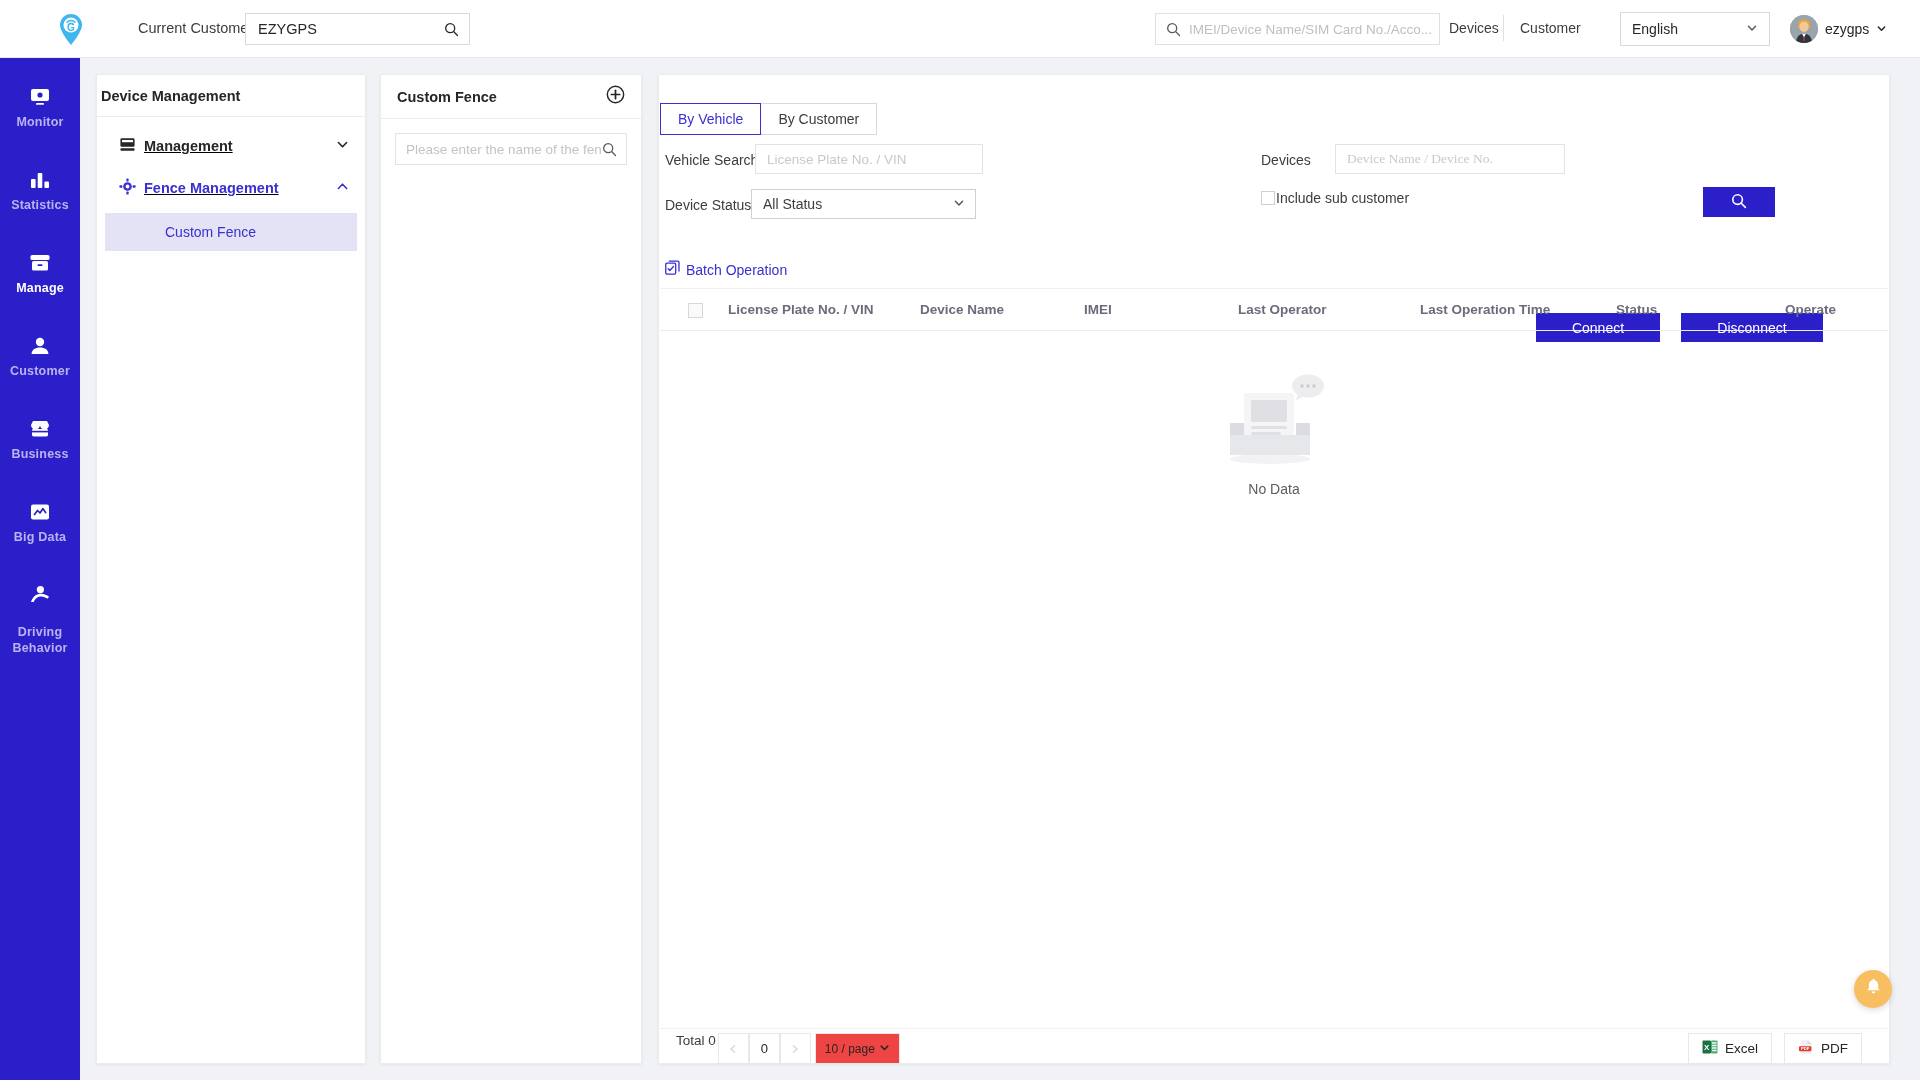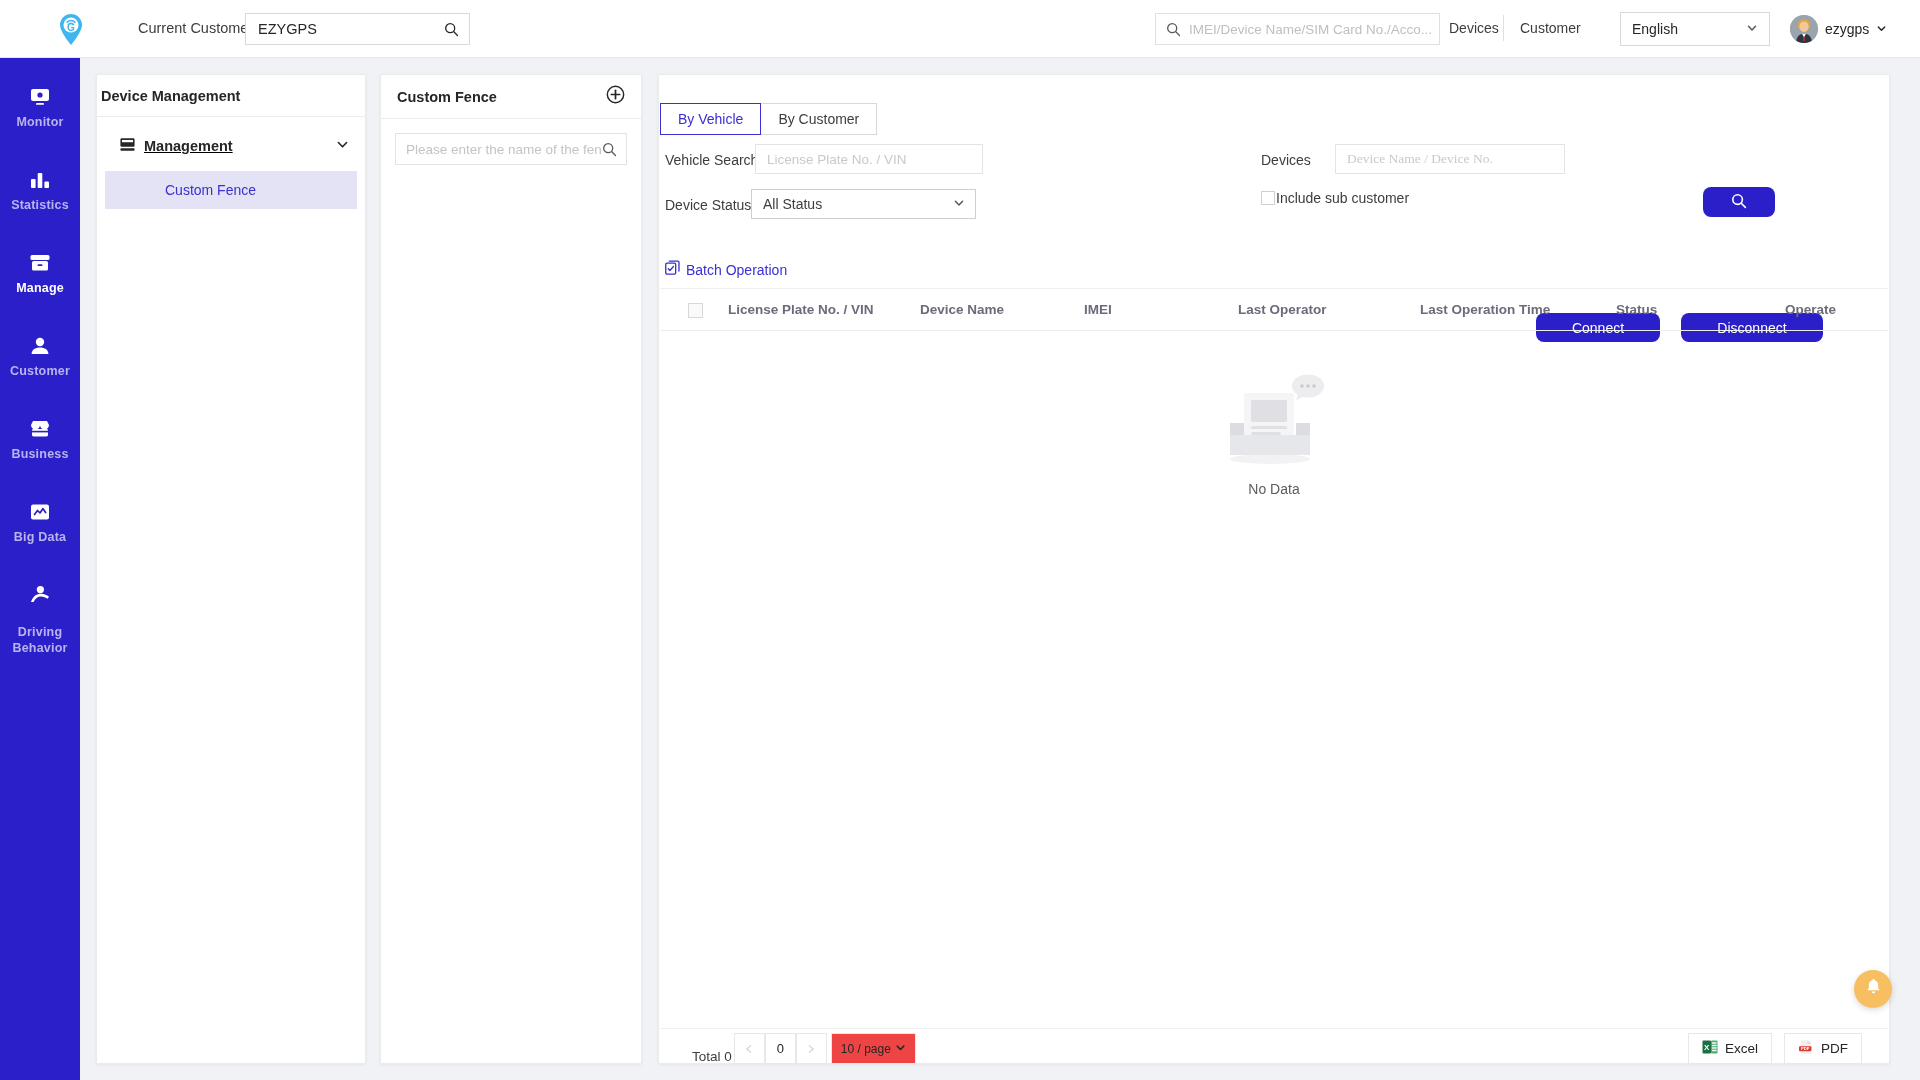--- a/index.html
+++ b/index.html
@@ -189,21 +189,21 @@
     position: absolute; display: flex; align-items: center; gap: 1px; cursor: pointer;
   }
   .chk-box {
     width: 14px; height: 14px; border: 1px solid #d0d0d0; background: #fff;
   }
   .chk-lbl { font-size: 14px; color: #3d3d3d; }
 
   .btn-primary {
     position: absolute; background: #2b1fc9; color: #fff;
     display: flex; align-items: center; justify-content: center;
-    font-size: 14px; cursor: pointer; font-weight: normal; border-radius: 8px;
+    font-size: 14px; cursor: pointer; font-weight: normal;
   }
 
   .batch-op {
     position: absolute; left: 6px; top: 185px;
     display: flex; align-items: center; gap: 6px; cursor: pointer;
   }
   .batch-op .b-lbl { font-size: 14px; color: #3a2fd0; }
 
   
   .tbl {
@@ -229,21 +229,21 @@
     position: absolute; left: 0; top: 42px; width: 1228px; height: 698px;
     display: flex; flex-direction: column; align-items: center; padding-top: 42px;
   }
   .empty-lbl { font-size: 14px; color: #5c5c5c; margin-top: 8px; }
 
   .tbl-foot {
     position: absolute; left: 1px; top: 953px;
     width: 1228px; height: 35px;
     border-top: 1px solid #f0f0f0;
   }
-  .pag { position: absolute; left: 32px; top: 4px; display: flex; align-items: flex-end; }
+  .pag { position: absolute; left: 16px; top: 4px; display: flex; align-items: flex-start; }
   .pag .total { font-size: 13.5px; color: #3d3d3d; margin-right: 2px; }
   .pag-btn {
     width: 31px; height: 31px; border: 1px solid #e8e8e8; background: #fff;
     display: flex; align-items: center; justify-content: center;
     font-size: 13px; color: #262626; cursor: pointer;
   }
   .pag-btn.dim { color: #d2d2d2; }
   .pag-size {
     height: 31px; border: 1px solid #e8e8e8; background: #ef4444;
     display: flex; align-items: center; gap: 4px; padding: 0 9px;
@@ -427,20 +427,38 @@
           </svg>
       </span>
       <span class="t-lbl">Management</span>
       <span>
         <svg width="13" height="13" viewBox="0 0 12 12">
             <path d="M2.2 4.2 L6 8.1 L9.8 4.2" stroke="#262626" stroke-width="1.5" fill="none" stroke-linecap="round" stroke-linejoin="round"></path>
           </svg>
       </span>
     </div>
 
+    <div class="tree-row on">
+      <span>
+        <svg width="17" height="17" viewBox="0 0 18 18">
+            <circle cx="9" cy="9" r="4.6" fill="#3a2fd0"></circle>
+            <circle cx="9" cy="9" r="2" fill="#ffffff"></circle>
+            <rect x="7.8" y="0.4" width="2.4" height="3.2" rx=".7" fill="#3a2fd0"></rect>
+            <rect x="7.8" y="14.4" width="2.4" height="3.2" rx=".7" fill="#3a2fd0"></rect>
+            <rect x="0.4" y="7.8" width="3.2" height="2.4" rx=".7" fill="#3a2fd0"></rect>
+            <rect x="14.4" y="7.8" width="3.2" height="2.4" rx=".7" fill="#3a2fd0"></rect>
+          </svg>
+      </span>
+      <span class="t-lbl">Fence Management</span>
+      <span>
+        <svg width="13" height="13" viewBox="0 0 12 12">
+            <path d="M2.2 7.8 L6 3.9 L9.8 7.8" stroke="#3a2fd0" stroke-width="1.5" fill="none" stroke-linecap="round" stroke-linejoin="round"></path>
+          </svg>
+      </span>
+    </div>
 
     <div class="tree-leaf">Custom Fence</div>
   </div>
 </div>
 
 <div class="fence-panel">
   <div class="fence-head">
     <span class="f-title">Custom Fence</span>
     <span>
       <svg width="19" height="19" viewBox="0 0 20 20">

